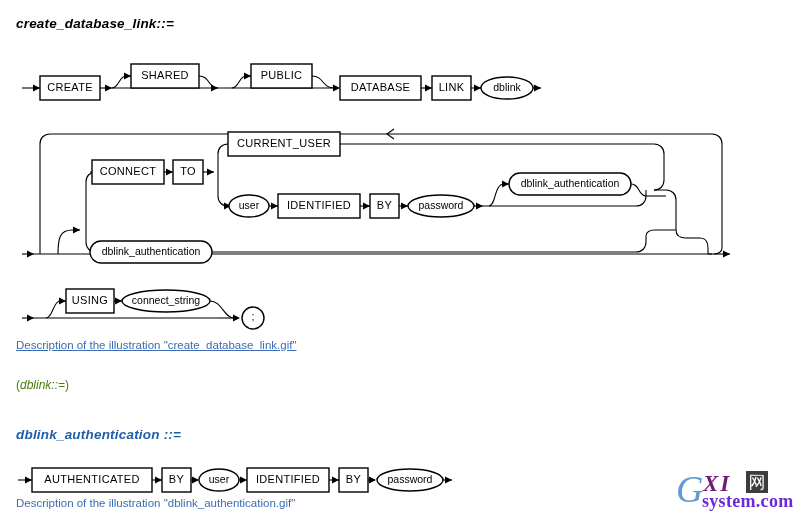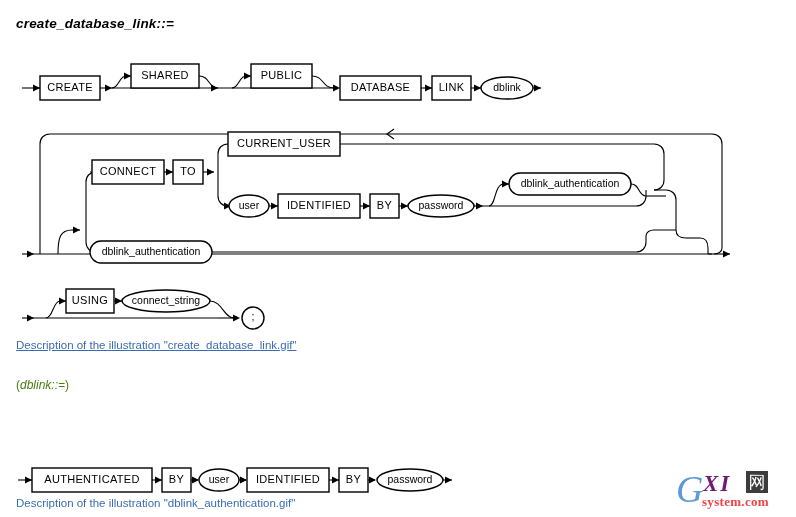--- a/index.html
+++ b/index.html
@@ -64,21 +64,21 @@
   }
   #wm-cn{
     position:absolute;left:70px;top:3px;width:22px;height:22px;
     background:#3C3C3C;color:#ffffff;
     font-family:"DejaVu Sans", sans-serif;font-size:17px;
     line-height:22px;text-align:center;
   }
   #wm-sys{
     position:absolute;left:26px;top:27px;
     font-family:"Liberation Serif", serif;
-    font-size:13px;font-weight:bold;color:#ef4444;
+    font-size:18px;font-weight:bold;color:#6d28d9;
     letter-spacing:0.3px;line-height:13px;
   }
 </style>
 </head>
 <body>
 
 <div id="stage">
 
   <div class="txt heading-black" style="left:16px;top:16px;">create_database_link::=</div>
 
@@ -227,20 +227,21 @@
     <ellipse class="ovalshape" cx="253" cy="33" rx="11" ry="11"></ellipse>
     <text class="nt" x="253" y="32.5">;</text>
   </svg>
 
   <div class="txt link underlined" style="left:16px;top:339px;">Description of the illustration "create_database_link.gif"</div>
 
   <div class="txt ital-note" style="left:16px;top:378px;">
     <span>(</span><i>dblink::=</i><span>)</span>
   </div>
 
+  <div class="txt heading-blue" style="left:16px;top:427px;">dblink_authentication ::=</div>
 
   <svg class="diagram" id="svg-row4" width="796" height="36" style="left:0px;top:468px;">
     <path class="wire" d="M18,12 H32"></path>
     <path class="arrowhead" d="M32,12 l-7,-3.4 v6.8 z"></path>
     <rect class="boxrect" x="32" y="0" width="120" height="24"></rect>
     <text class="kw" x="92" y="12.5">AUTHENTICATED</text>
     <path class="wire" d="M152,12 H162"></path>
     <path class="arrowhead" d="M162,12 l-7,-3.4 v6.8 z"></path>
     <rect class="boxrect" x="162" y="0" width="29" height="24"></rect>
     <text class="kw" x="176.5" y="12.5">BY</text>

